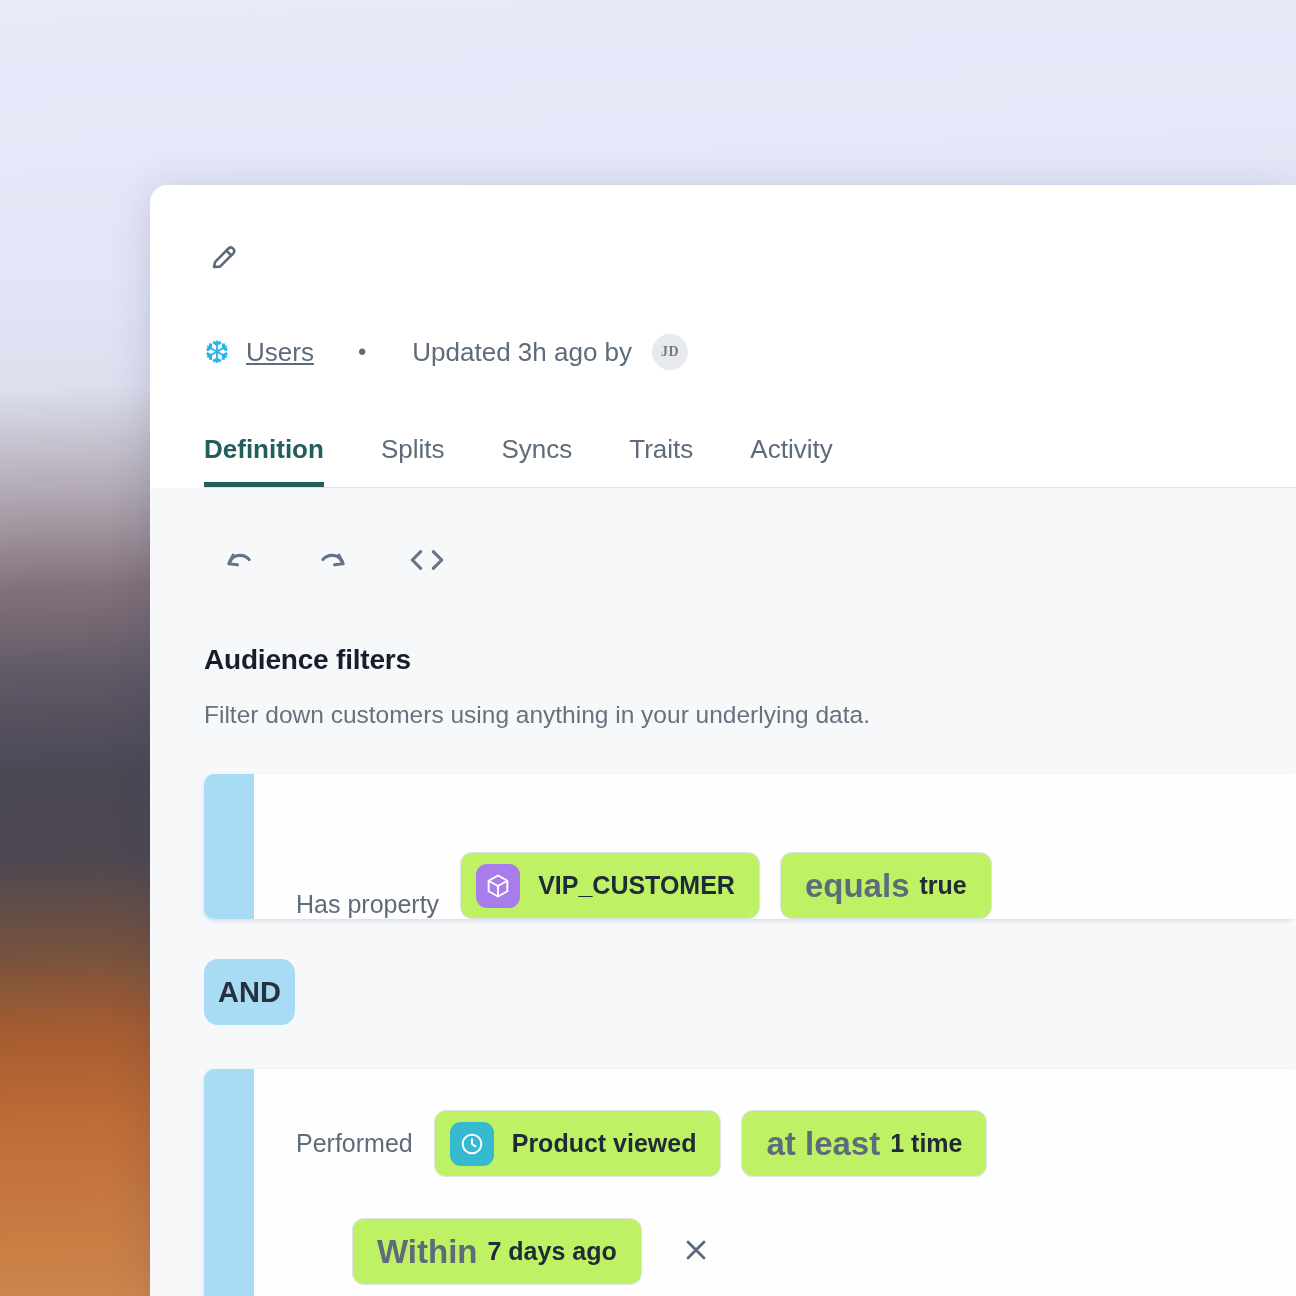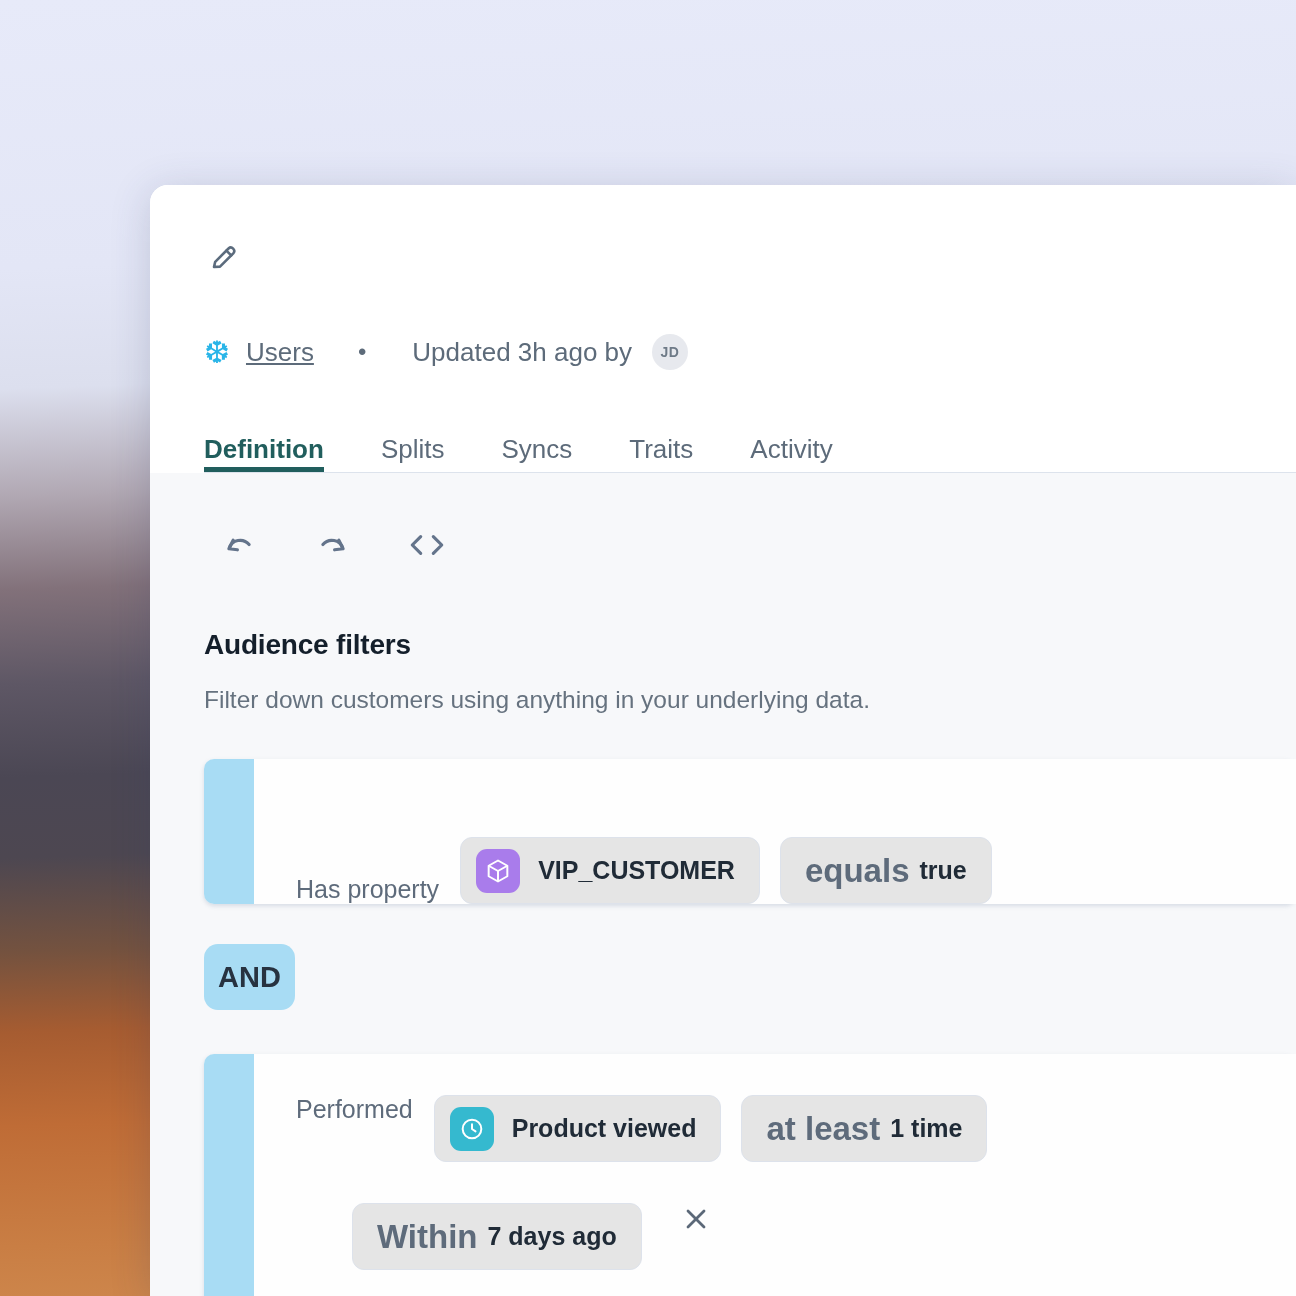--- a/index.html
+++ b/index.html
@@ -33,25 +33,25 @@
 
   .meta-row { display:flex; align-items:center; margin-top:52px; height:40px; }
   .snowflake { color:#29b5e8; font-size:31px; line-height:31px; }
   .meta-text { font-size:26px; color:#5d6b7a; }
   .meta-source { margin-left:16px;text-decoration:underline; }
   .meta-sep { margin-left:44px; font-size:24px; color:#5d6b7a; }
   .meta-updated { margin-left:46px; }
   .avatar { margin-left:20px; width:36px; height:36px; border-radius:50%;
     background:#e7e9ee; color:#6e7a87; font-size:14px; font-weight:700;
     display:flex; align-items:center; justify-content:center;
-    letter-spacing:0.5px; }
+    letter-spacing:0.5px;font-family:Liberation Serif, serif; }
 
   .tabs { display:flex; gap:57px; margin-top:62px;
     border-bottom:1px solid #dde3ec; }
-  .tab { font-size:26px; color:#5d6b7a; padding-bottom:7px; cursor:pointer; }
+  .tab { font-size:26px; color:#5d6b7a; padding-bottom:22px; cursor:pointer; }
   .tab.active { color:#215e5d; font-weight:600;
     box-shadow:inset 0 -5px 0 #215e5d; }
 
   .card-body { background:#f7f8fa; height:100%; padding:0 0 0 54px; }
 
   .toolbar { display:flex; gap:56px; padding-top:54px; margin-left:16px; }
   .tool-btn { width:38px; height:38px; border:none; background:none;
     cursor:pointer; display:flex; align-items:center; justify-content:center; }
   .tool-btn svg { stroke:#64748b; }
 
@@ -64,27 +64,27 @@
     box-shadow:0 2px 4px rgba(140,155,180,0.30); }
   .accent-bar { flex:0 0 50px; background:#a8dcf4;
     border-radius:10px 0 0 10px; }
   .row-content { flex:1; background:#fefefe; padding-left:42px; }
 
   .row1 { height:145px; }
   .row1 .row-content { display:flex; align-items:flex-end; }
 
   .row2 { height:300px; }
   .row2 .row-content { padding-top:41px; }
-  .filter-line { display:flex; }
+  .filter-line { display:flex; align-items:center; }
   .filter-line.second { margin-top:41px; margin-left:56px; }
 
   .filter-prefix { font-size:25px; color:#5e6b7b; margin-right:21px; }
 
   .chip { display:flex; align-items:center; height:67px;
-    border:1.5px solid #dde2eb; border-radius:12px; background:#e5e5e5;
+    border:1.5px solid #dde2eb; border-radius:12px; background:#bef264;
     padding:0 24px; cursor:pointer; }
   .chip + .chip { margin-left:20px; }
   .chip-icon { width:44px; height:44px; border-radius:11px; display:flex;
     align-items:center; justify-content:center; margin:0 18px 0 -9px; }
   .chip-icon.purple { background:#a97ceb; }
   .chip-icon.teal { background:#35b9cf; }
   .chip-label { font-size:25px; font-weight:600; color:#202b37; }
   .chip-muted { font-size:33px; color:#5e6b7b; margin-right:10px;font-weight:bold; }
   .chip-strong { font-size:25px; font-weight:600; color:#202b37; }
 

